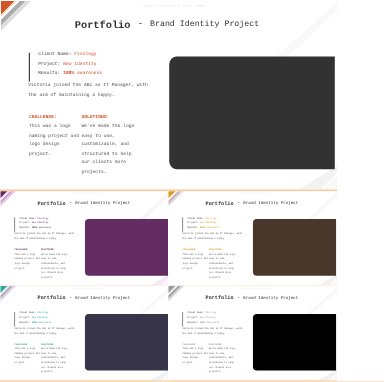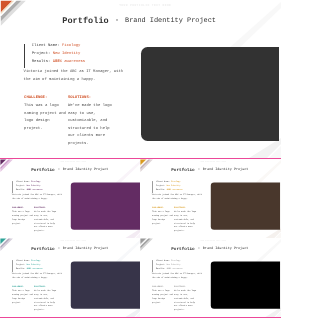--- a/index.html
+++ b/index.html
@@ -1,18 +1,18 @@
 <!DOCTYPE html>
 <html><head>
 <meta charset="utf-8">
 <style>
   *{box-sizing:border-box;margin:0;padding:0}
   html,body{width:281px;height:318px;background:#fff;overflow:hidden;
     font-family:"Liberation Mono","DejaVu Sans Mono",monospace;-webkit-font-smoothing:antialiased;text-rendering:geometricPrecision}
-  .page{position:relative;width:281px;height:318px;background:#ec4899;overflow:hidden}
+  .page{position:relative;width:281px;height:318px;background:#fdba74;overflow:hidden}
 
   .slide{position:absolute;background:#fff;overflow:hidden}
   .slide .inner{position:absolute;left:0;top:0;transform-origin:0 0;width:281px;height:158px}
 
   .deco-tl{position:absolute;left:0;top:0;width:40px;height:40px;overflow:visible}
   .deco-tr{position:absolute;right:0;top:0;width:62px;height:50px}
   .deco-br{position:absolute;right:0;bottom:0;width:80px;height:20px}
   .d-soft{fill:#f2f2f2}
   .d-soft2{fill:#f7f7f7}
   .d-cream{fill:#f0ddc2}

